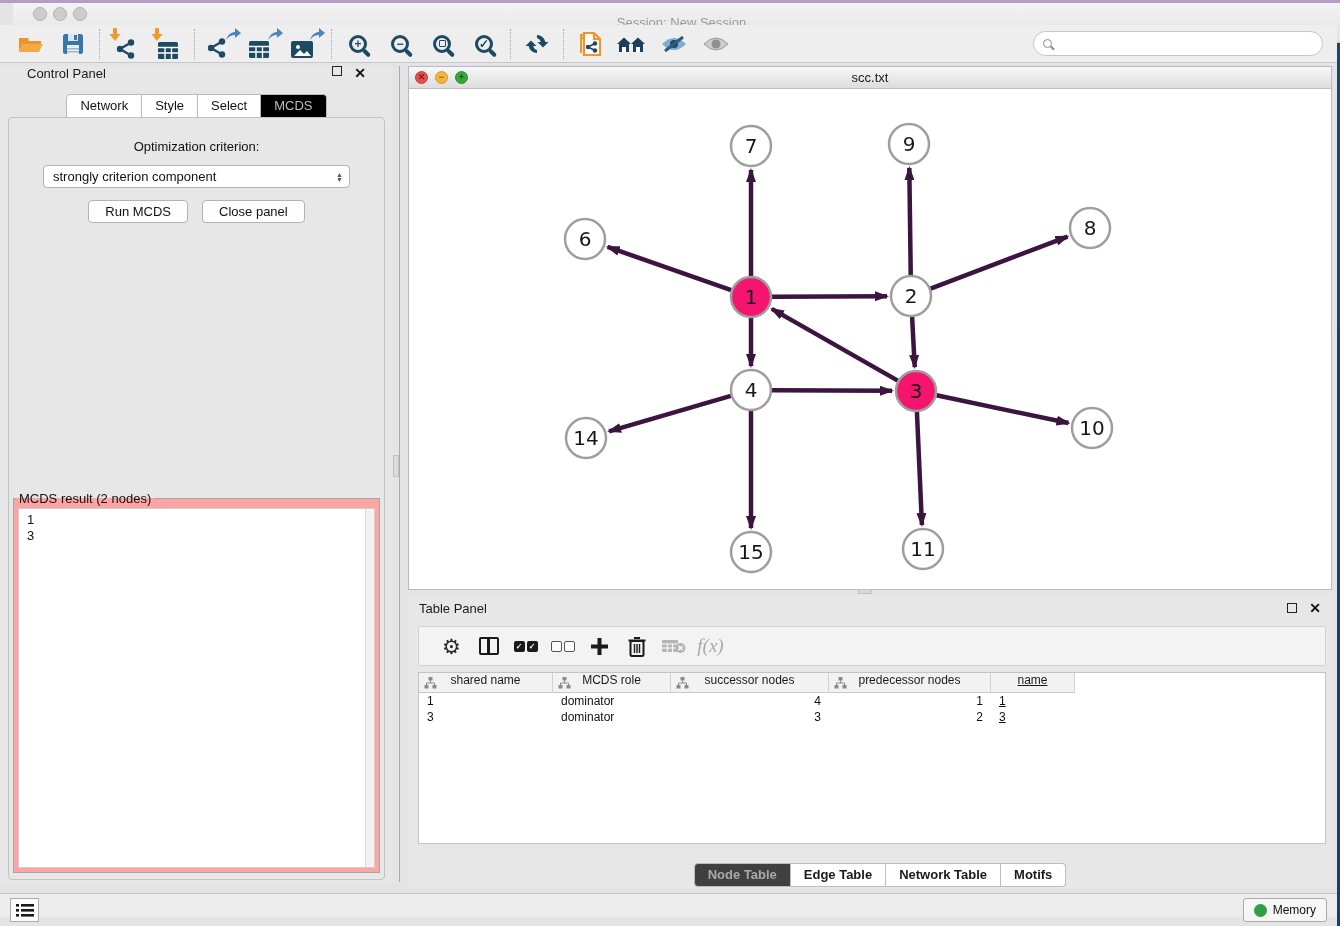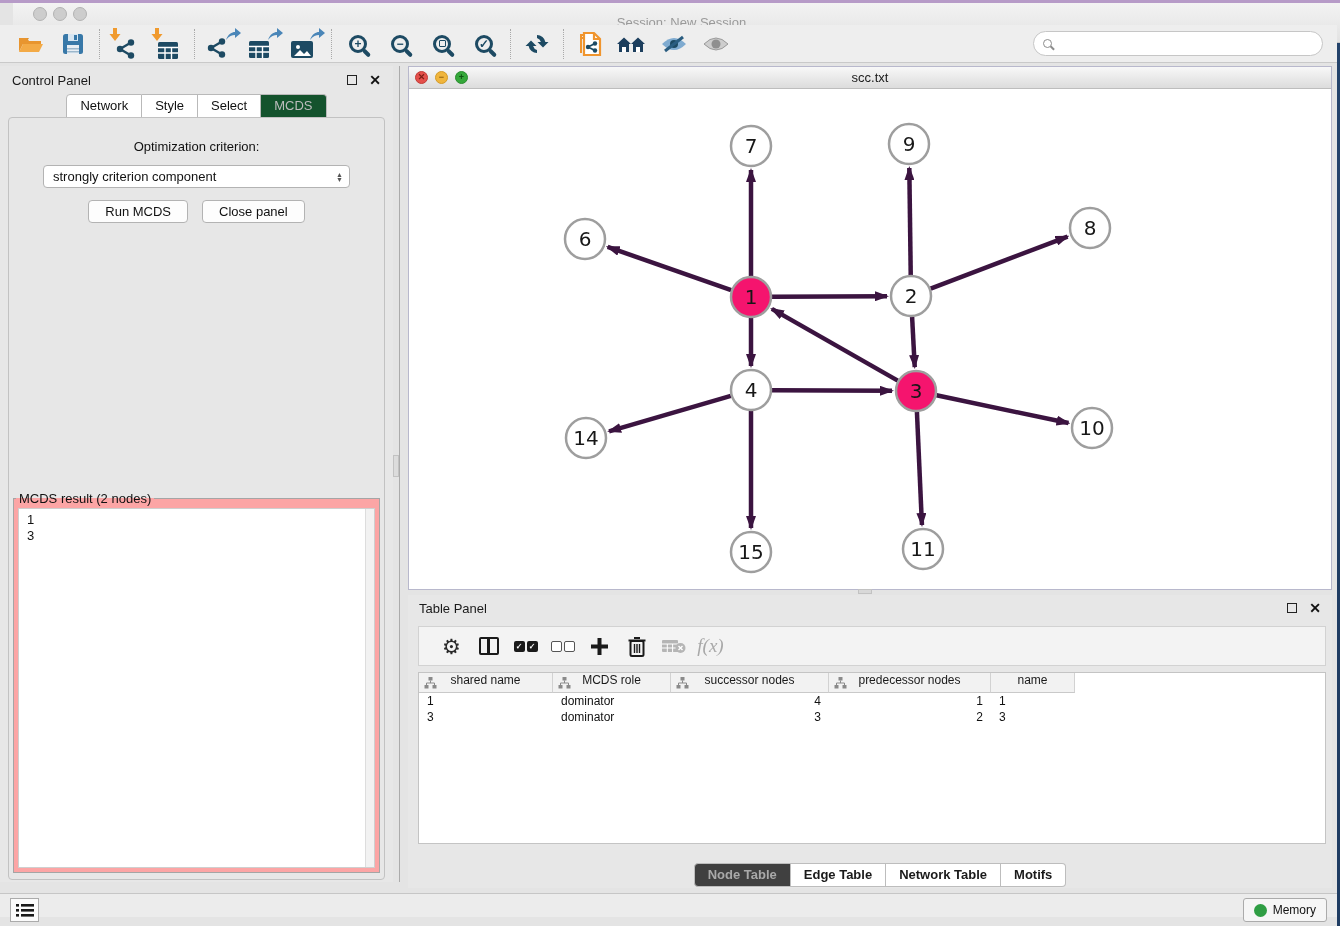--- a/index.html
+++ b/index.html
@@ -30,29 +30,29 @@
   .mag .fitbox { width:7px; height:7px; border:1.6px solid #1d4a63; border-radius:1px; }
   .search-wrap { position:absolute; right:14px; top:6px; width:290px; height:25px; background:#fff;
     border:1px solid #c6c6c6; border-radius:13px; display:flex; align-items:center; padding-left:9px; }
   .search-mag { width:9px; height:9px; border:1.6px solid #8d8d8d; border-radius:50%; position:relative; }
   .search-mag::after { content:''; position:absolute; width:5px; height:1.6px; background:#8d8d8d;
     bottom:-2px; right:-4px; transform:rotate(45deg); }
   .search-input { border:none; outline:none; flex:1; height:20px; font-size:13px; background:transparent; padding-left:6px; }
 
   
   .control-panel { position:absolute; left:0; top:66px; width:393px; height:816px; background:#e7e7e7; }
-  .panel-head { height:28px; display:flex; align-items:center; padding:0 12px; }
+  .panel-head { height:28px; display:flex; padding:0 27px; }
   .panel-head .ph-title { font-size:13px; color:#1a1a1a; flex:1; }
   .float-box { width:10px; height:10px; border:1.6px solid #222; margin-right:12px; }
   .close-x { font-size:14px; font-weight:bold; color:#111; line-height:1; }
   .cp-tabs { display:flex; justify-content:center; }
   .cp-tab { font-size:13px; padding:3px 13px 4px; background:#fff; border:1px solid #b9b9b9; color:#111; }
   .cp-tab:first-child { border-radius:4px 0 0 0; }
   .cp-tab + .cp-tab { border-left:none; }
-  .cp-tab.sel { background:#14532d; color:#bcbcbc; border-radius:0 4px 0 0; }
+  .cp-tab.sel { background:#000000; color:#bcbcbc; border-radius:0 4px 0 0; }
   .cp-box { position:absolute; left:8px; right:8px; top:51px; bottom:2px;
     border:1px solid #c2c2c2; border-radius:4px; background:#e7e7e7; }
   .opt-label { text-align:center; margin-top:21px; font-size:13px; color:#111; }
   .combo { width:307px; height:23px; margin:11px auto 0; background:#fff; border:1px solid #b3b3b3;
     border-radius:4px; display:flex; align-items:center; padding:0 6px 0 9px; font-size:13px; color:#111; }
   .combo .cval { flex:1; }
   .combo .stepper { display:flex; flex-direction:column; line-height:5px; font-size:7px; color:#555; }
   .btn-row { display:flex; justify-content:center; gap:14px; margin-top:12px; }
   .pbtn { background:#fdfdfd; border:1px solid #b3b3b3; border-radius:4px; font-size:13px;
     color:#111; padding:3px 16px; font-family:"Liberation Sans", sans-serif; }
@@ -97,21 +97,21 @@
   .cb { width:11px; height:11px; border-radius:2px; display:flex; align-items:center; justify-content:center; }
   .cb.checked { background:#1a1a1a; color:#fff; font-size:8px; font-weight:bold; }
   .cb.empty { border:1.6px solid #555; background:#fff; }
   .fx { font-family:"Liberation Serif", serif; font-style:italic; font-size:19px; color:#a8a8a8; }
 
   .tp-table { position:absolute; left:10px; right:6px; top:77px; height:172px; background:#fff; border:1px solid #c4c4c4; }
   .th-row { display:flex; height:20px; }
   .th-cell { background:#f2f2f2; border-bottom:1px solid #c9c9c9; border-right:1px solid #d2d2d2;
     display:flex; justify-content:center; gap:0; font-size:12px; color:#1a1a1a; position:relative; }
   .th-cell .tree { position:absolute; left:5px; top:4px; }
-  .c0{width:134px;} .c1{width:118px;} .c2{width:158px;} .c3{width:162px;} .c4{width:84px;}
+  .c0{width:134px;} .c1{width:118px;} .c2{width:158px;} .c3{width:162px;} .c4{width:84px;text-decoration:underline;}
   .td-row { display:flex; height:16px; font-size:12px; color:#111; }
   .td-cell { padding:1px 8px 0; overflow:hidden; white-space:nowrap; }
   .al { text-align:left; } .ar { text-align:right; }
 
   .tp-tabs { position:absolute; left:0; right:0; top:268px; display:flex; justify-content:center; }
   .tp-tab { font-size:13px; font-weight:bold; padding:3px 13px 4px; background:#fff; border:1px solid #bdbdbd; color:#1a1a1a; }
   .tp-tab + .tp-tab { border-left:none; }
   .tp-tab:first-child { border-radius:4px 0 0 4px; }
   .tp-tab:last-child { border-radius:0 4px 4px 0; }
   .tp-tab.sel { background:#404040; color:#a9a9a9;margin-left:20px; }

